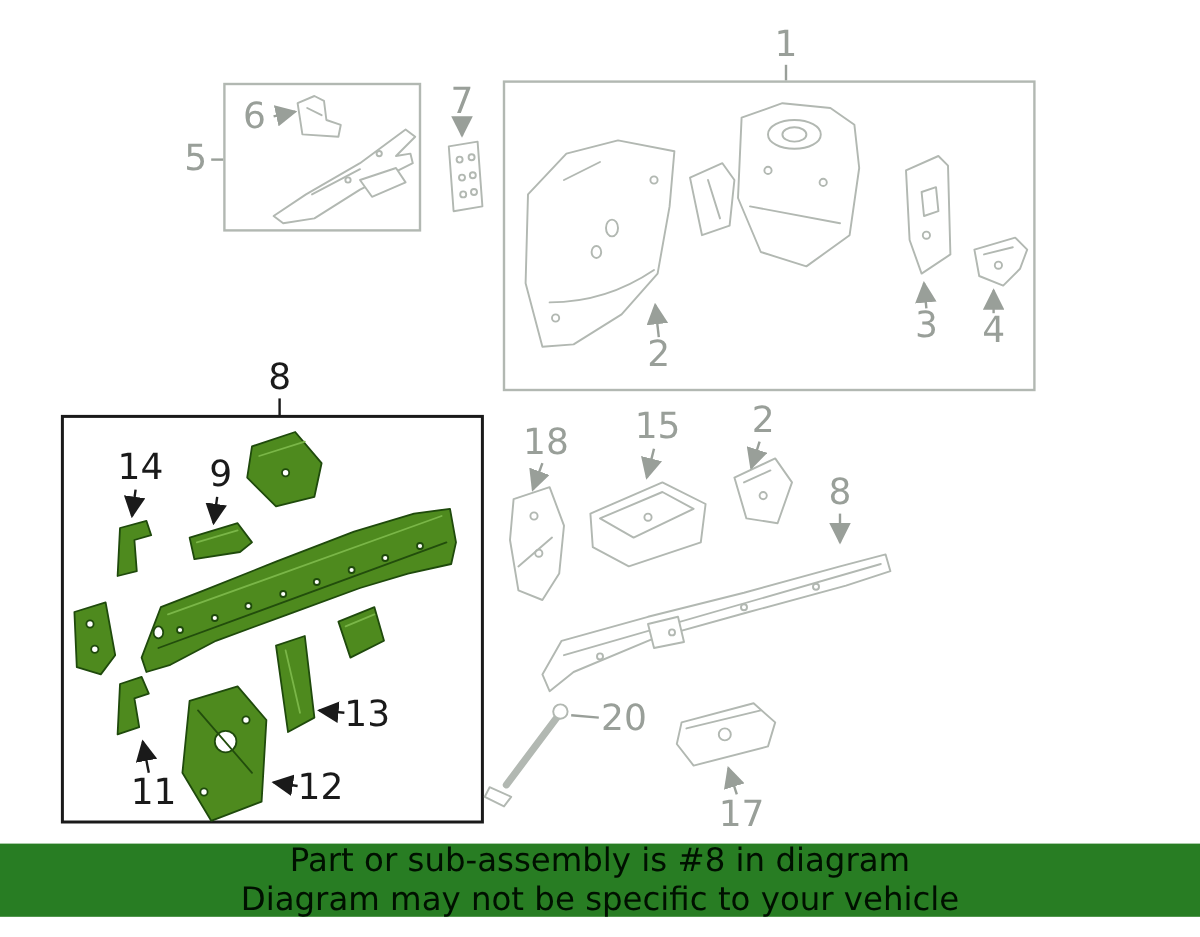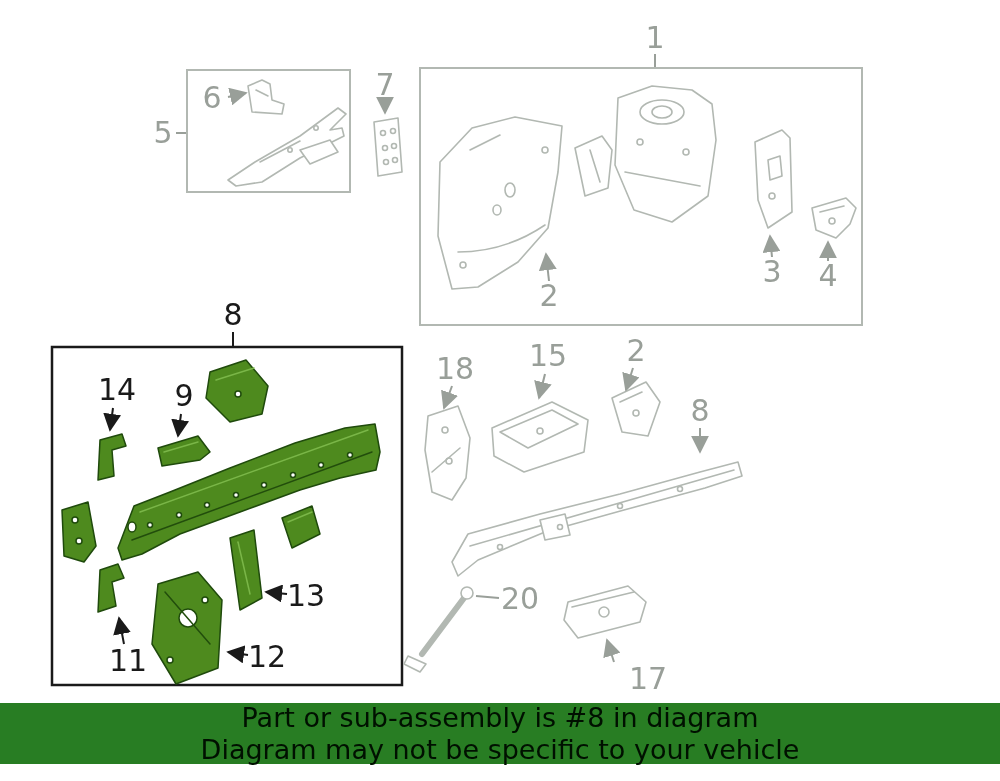--- a/index.html
+++ b/index.html
@@ -232,21 +232,21 @@
   <div class="callout gray" style="left:385px;top:85px;">7</div>
   <div class="callout black" style="left:233px;top:315px;">8</div>
   <div class="callout black" style="left:184px;top:396px;">9</div>
   <div class="callout black" style="left:117px;top:390px;">14</div>
   <div class="callout black" style="left:128px;top:661px;">11</div>
   <div class="callout black" style="left:267px;top:657px;">12</div>
   <div class="callout black" style="left:306px;top:596px;">13</div>
   <div class="callout gray" style="left:700px;top:411px;">8</div>
   <div class="callout gray" style="left:548px;top:356px;">15</div>
   <div class="callout gray" style="left:636px;top:351px;">2</div>
-  <div class="callout gray" style="left:648px;top:679px;text-align:center;">17</div>
+  <div class="callout gray" style="left:618px;top:679px;text-align:center;">17</div>
   <div class="callout gray" style="left:455px;top:369px;">18</div>
   <div class="callout gray" style="left:520px;top:599px;">20</div>
 
   <div class="banner">
     <div>Part or sub-assembly is #8 in diagram</div>
     <div>Diagram may not be specific to your vehicle</div>
   </div>
 
 </div>
 

